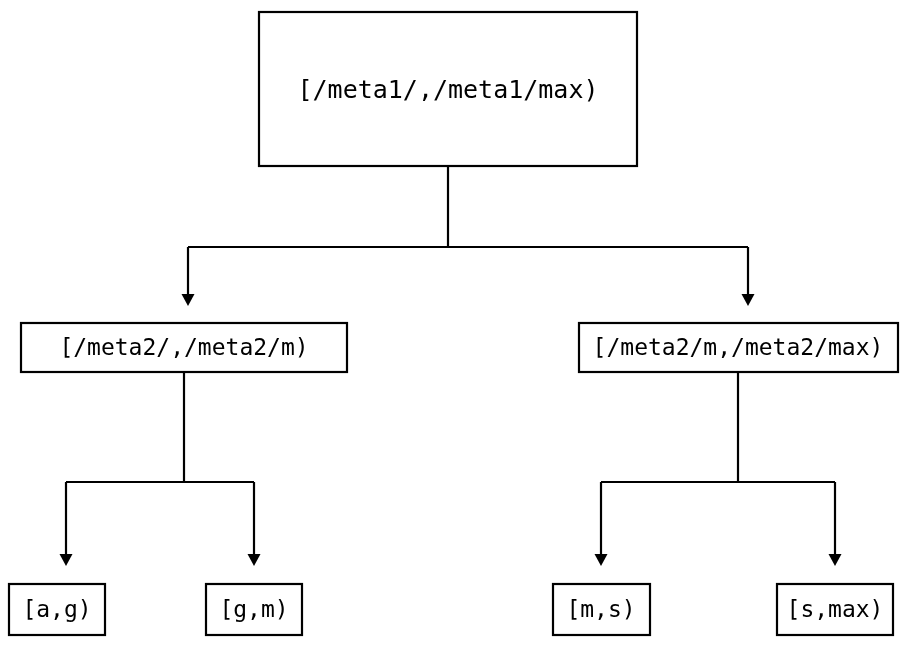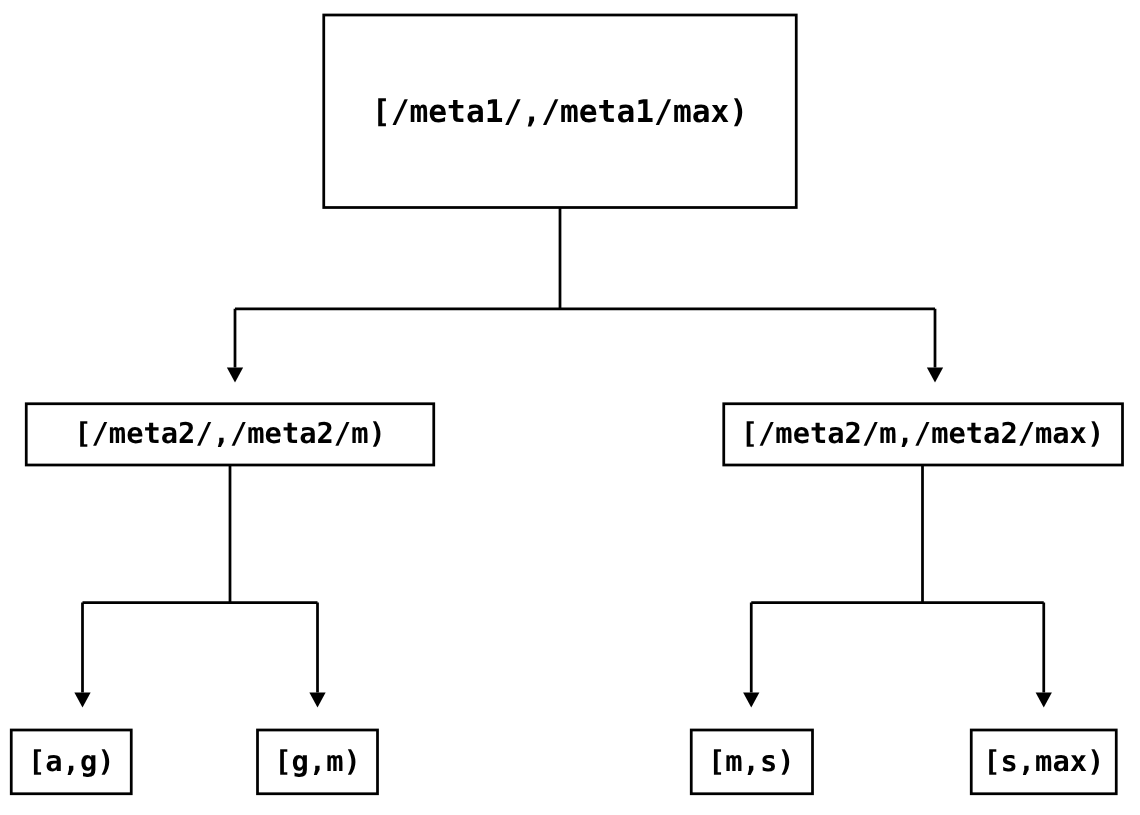--- a/index.html
+++ b/index.html
@@ -11,21 +11,20 @@
     width: 912px;
     height: 652px;
     font-family: "DejaVu Sans Mono", "Liberation Mono", monospace;
     overflow: hidden;
   }
   #tree-diagram {
     position: relative;
     width: 912px;
     height: 652px;
     background: #ffffff;
-    font-weight: bold;
   }
   #tree-diagram svg {
     position: absolute;
     top: 0;
     left: 0;
     width: 912px;
     height: 652px;
     display: block;
   }
   .node-box {

